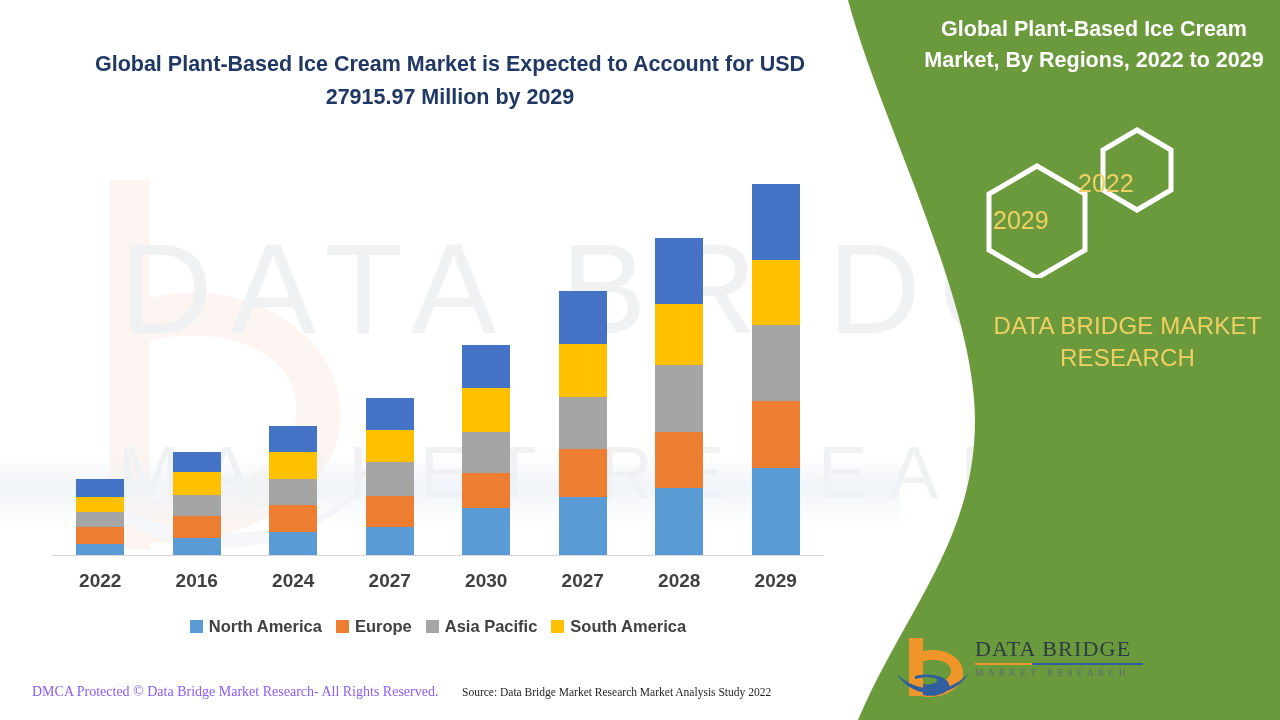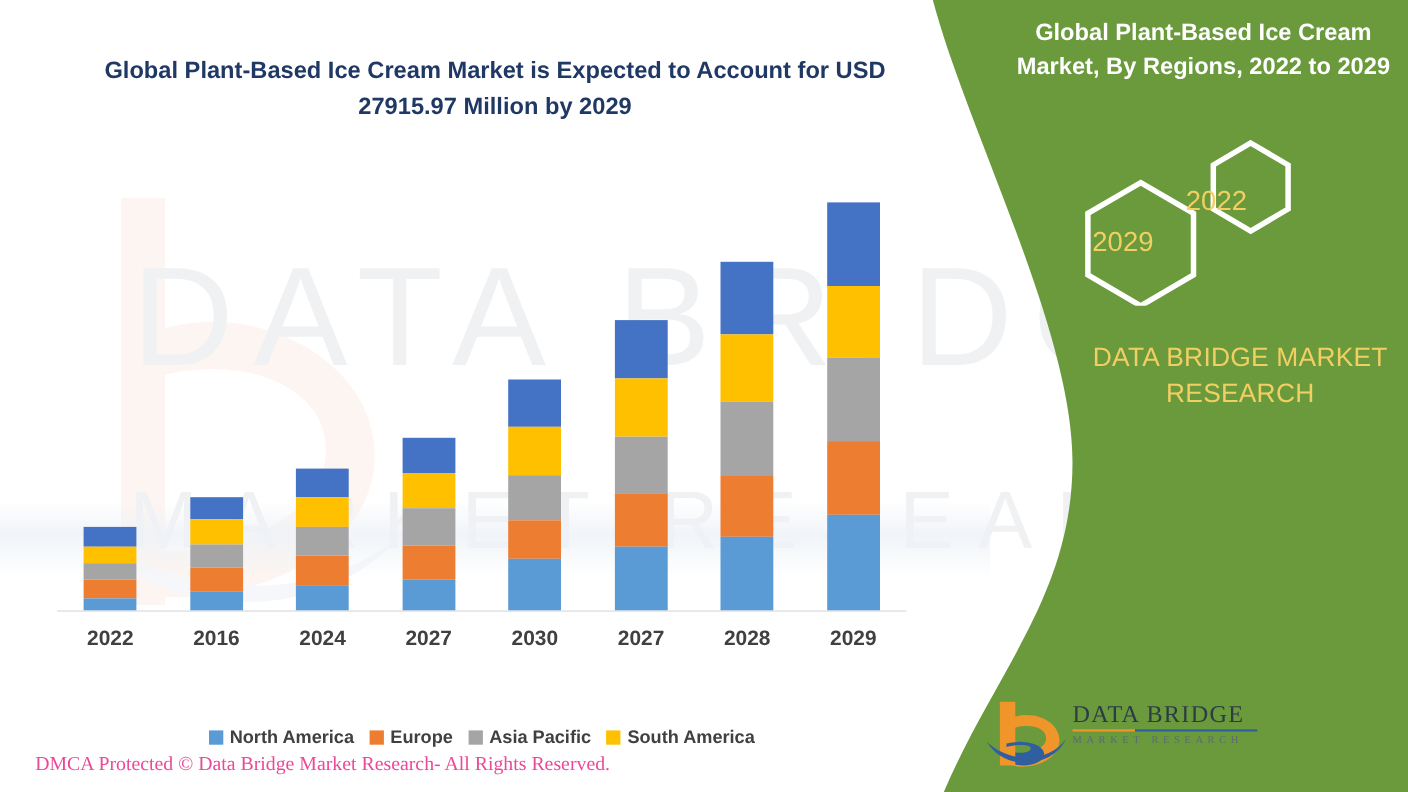--- a/index.html
+++ b/index.html
@@ -112,44 +112,43 @@
   }
 
   .legend {
     position:absolute;
     left:52px; top:617px;
     width:772px;
     display:flex;
     align-items:center;
     justify-content:center;
     gap:14px;
-    margin-top:44px;
   }
   .legend-item {
     display:flex;
     align-items:center;
     gap:6px;
   }
   .legend-swatch {
     width:13px; height:13px;
     flex:none;
   }
   .legend-label {
     color:#404040;
     font-size:16.5px;
     font-weight:700;
     white-space:nowrap;
   }
 
   .footer-left {
     position:absolute;
     left:32px; top:684px;
-    color:#ec4899;
+    color:#8b5cf6;
     font-family:"Liberation Serif", serif;
-    font-size:18px;
+    font-size:14px;
     white-space:nowrap;
   }
   .footer-right {
     position:absolute;
     left:462px; top:686px;
     color:#231f20;
     font-family:"Liberation Serif", serif;
     font-size:11.5px;
     white-space:nowrap;
   }
@@ -347,20 +346,21 @@
         <span class="legend-swatch" style="background: rgb(165, 165, 165);"></span>
         <span class="legend-label">Asia Pacific</span>
       </div>
       <div class="legend-item">
         <span class="legend-swatch" style="background: rgb(255, 192, 0);"></span>
         <span class="legend-label">South America</span>
       </div>
     </div>
 
   <div class="footer-left">DMCA Protected © Data Bridge Market Research- All Rights Reserved.</div>
+  <div class="footer-right">Source: Data Bridge Market Research Market Analysis Study 2022</div>
 
   <svg class="green-panel" viewBox="0 0 1280 720" preserveAspectRatio="none">
     <path d="M848 0 L1280 0 L1280 720 L858 720 C905 610 975 540 975 420 C975 300 880 120 848 0 Z" fill="#6a9a3c"></path>
   </svg>
 
   <div class="panel-title">Global Plant-Based Ice Cream Market, By Regions, 2022 to 2029</div>
 
   <div class="hexwrap">
     <svg viewBox="0 0 230 160" width="230" height="160">
       <polygon points="172,12 206,32 206,72 172,92 138,72 138,32" fill="none" stroke="#ffffff" stroke-width="5"></polygon>

